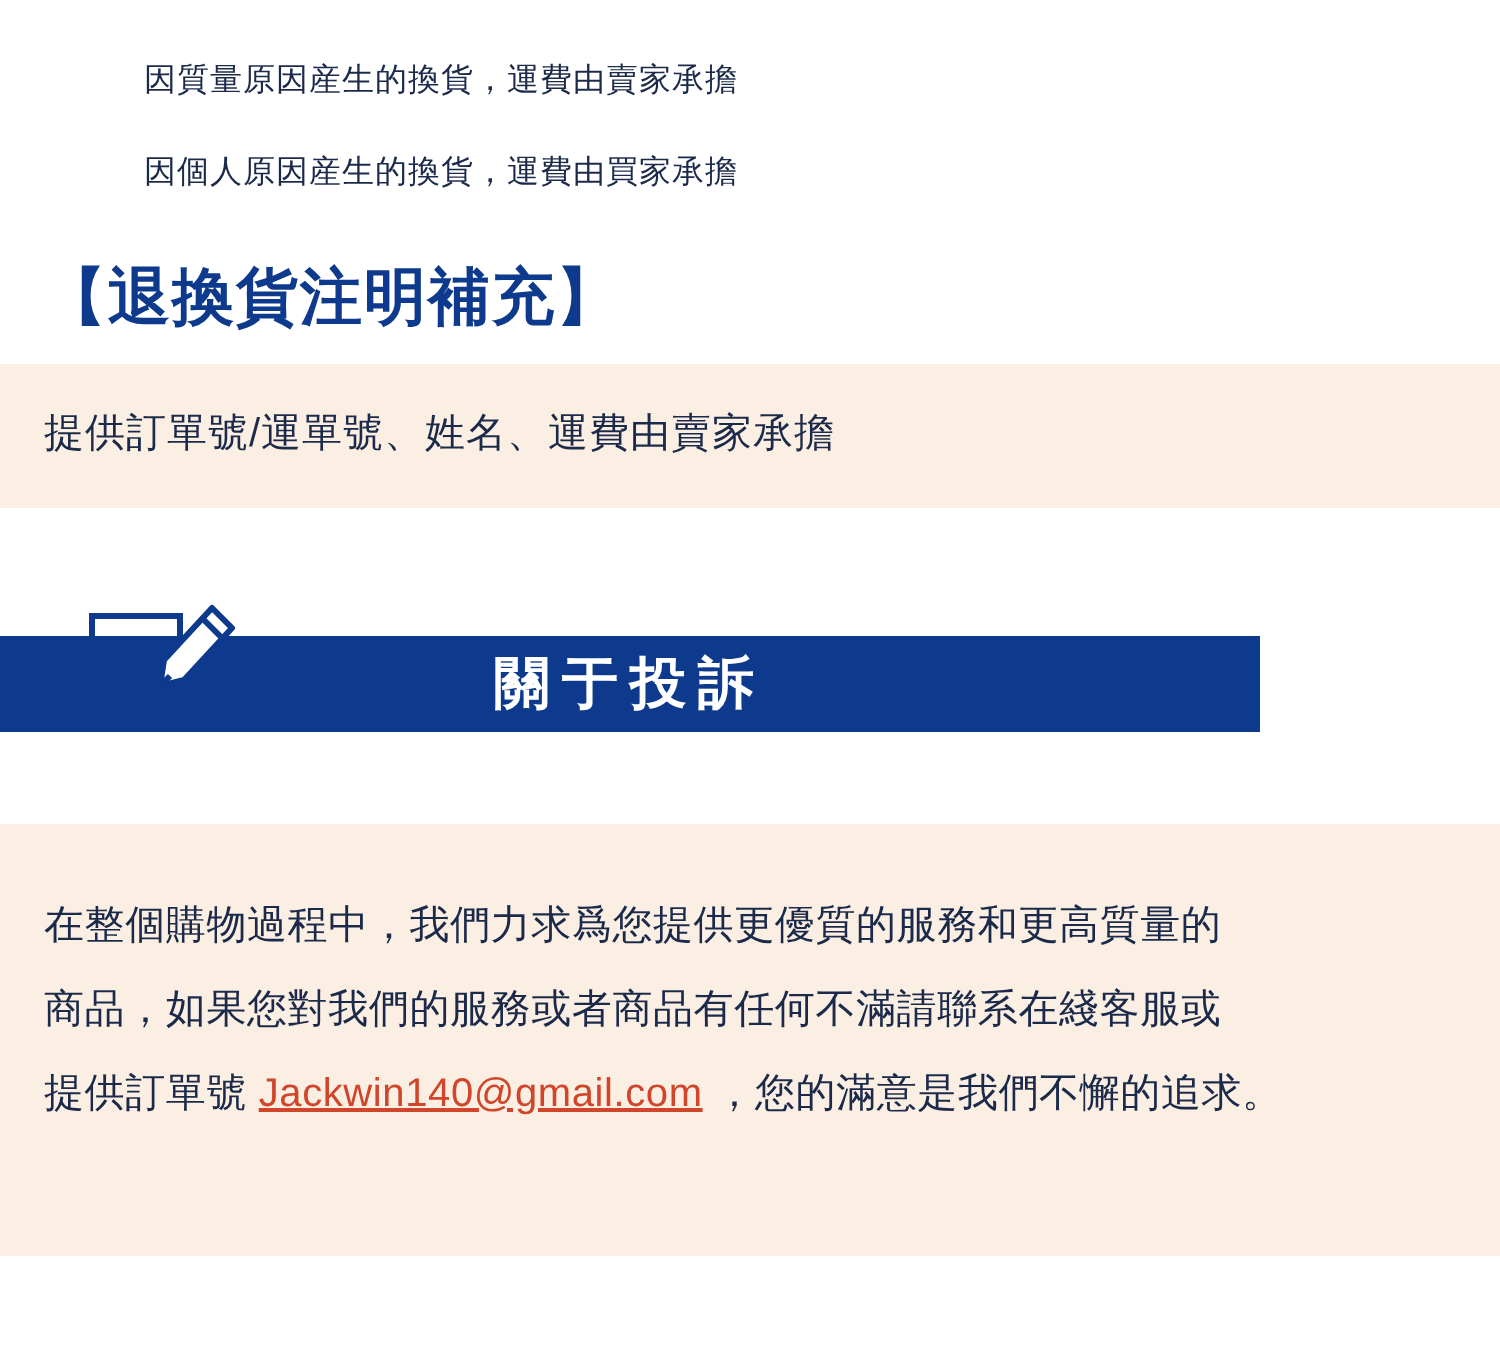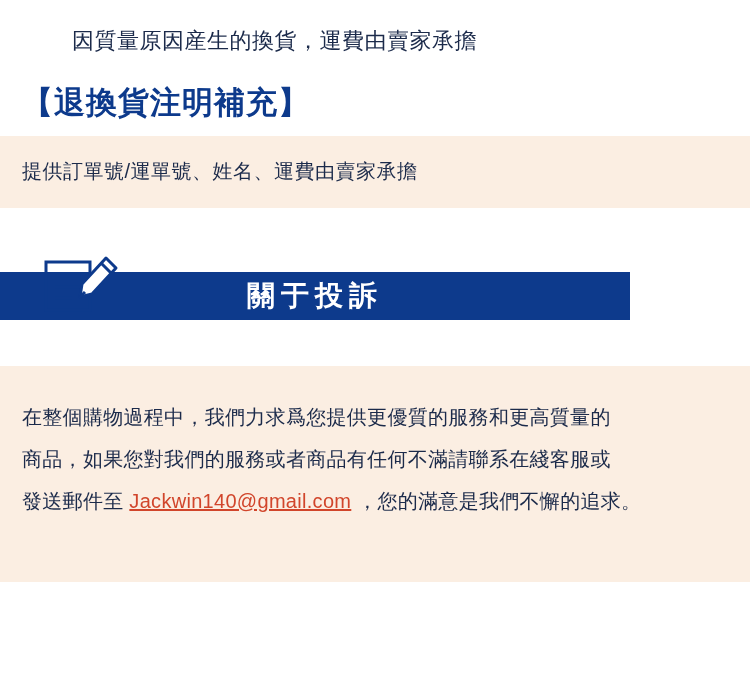--- a/index.html
+++ b/index.html
@@ -18,21 +18,21 @@
     position: relative;
     width: 750px;
     height: 676px;
   }
 
   
   .top-lines {
     padding: 18px 0 0 0;
   }
   .top-line {
-    font-size: 22px;
+    font-size: 16px;
     line-height: 46px;
     color: #1b2a4a;
     padding-left: 72px;
     letter-spacing: 0.5px;
     white-space: nowrap;
   }
 
   
   .section-heading {
     margin-top: 18px;
@@ -109,20 +109,21 @@
     text-decoration: underline;
   }
 </style>
 </head>
 <body>
 
 <div class="page">
 
   <div class="top-lines">
     <div class="top-line">因質量原因産生的換貨，運費由賣家承擔</div>
+    <div class="top-line">因個人原因産生的換貨，運費由買家承擔</div>
   </div>
 
   <div class="section-heading">【退換貨注明補充】</div>
 
   <div class="note-block">
     <div class="note-line">提供訂單號/運單號、姓名、運費由賣家承擔</div>
   </div>
 
   <div class="banner-wrap">
     <div class="banner-bar">
@@ -137,16 +138,16 @@
         <path d="M44 44 L68 18 L78 28 L54 54 L42 57 Z" fill="#ffffff" stroke="#0d3a8c" stroke-width="3" stroke-linejoin="round"></path>
         <path d="M63 23 L73 33" stroke="#0d3a8c" stroke-width="3"></path>
         <path d="M42 57 L47 52" stroke="#0d3a8c" stroke-width="3"></path>
       </svg>
     </span>
   </div>
 
   <div class="para-block">
     <div class="para-line">在整個購物過程中，我們力求爲您提供更優質的服務和更高質量的</div>
     <div class="para-line">商品，如果您對我們的服務或者商品有任何不滿請聯系在綫客服或</div>
-    <div class="para-line"><span>發送郵件至 </span><span class="email">Jackwin140@gmail.com</span><span> ，您的滿意是我們不懈的追求。</span></div>
+    <div class="para-line"><span>提供訂單號 </span><span class="email">Jackwin140@gmail.com</span><span> ，您的滿意是我們不懈的追求。</span></div>
   </div>
 
 </div>
 
 </body></html>

